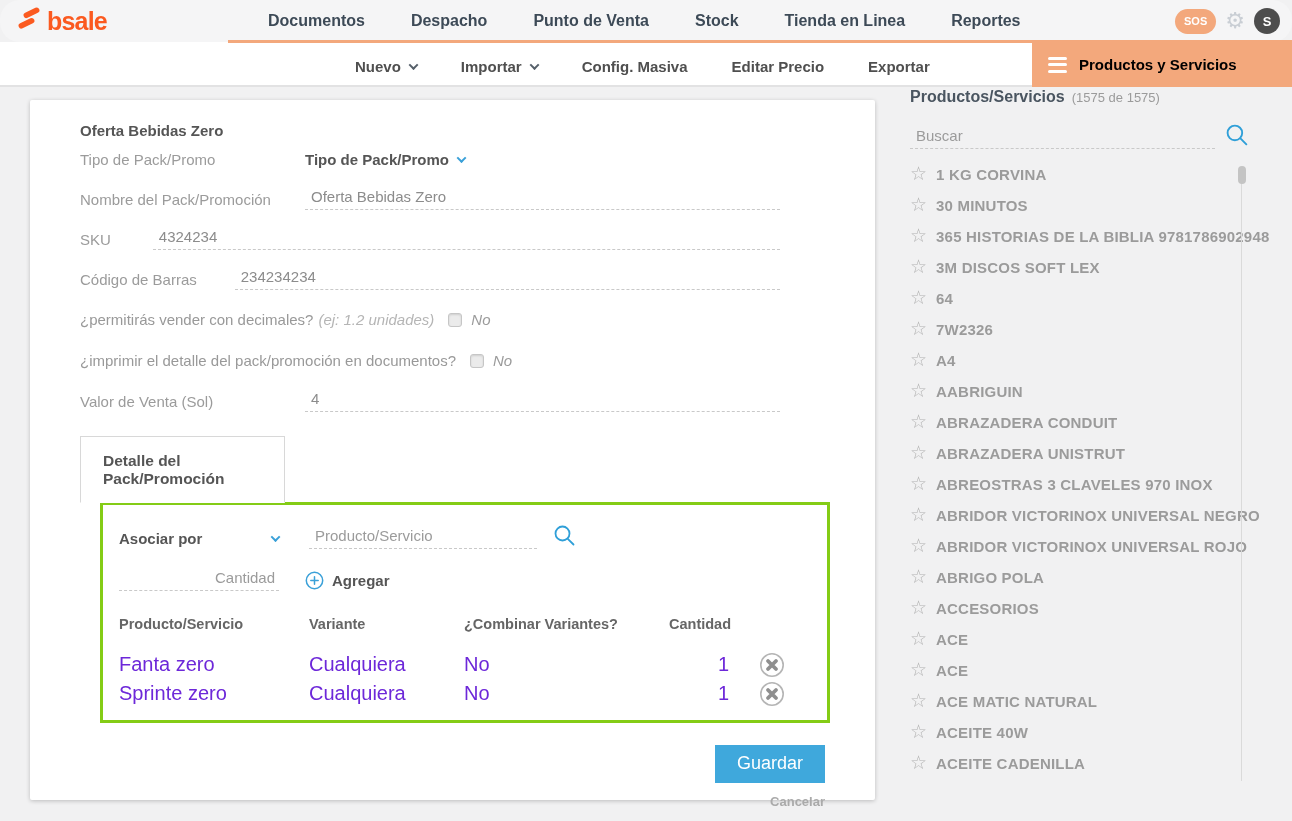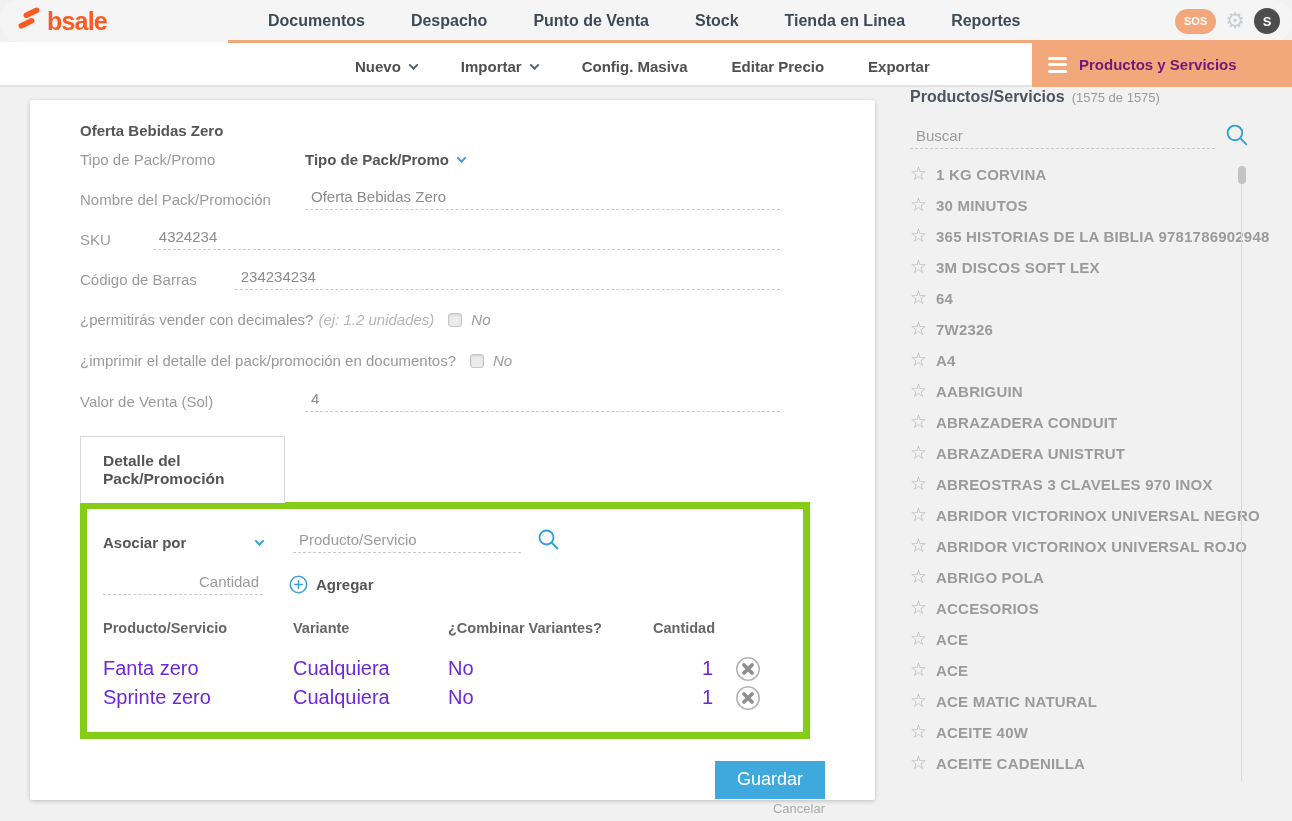--- a/index.html
+++ b/index.html
@@ -18,21 +18,21 @@
   .sos-pill { background:#f3a87c; color:#fff; font-size:11px; font-weight:700; border-radius:14px; padding:7px 9px; line-height:1; cursor:pointer; }
   .gear { font-size:22px; color:#c9ced4; cursor:pointer; line-height:1; }
   .avatar { width:26px; height:26px; border-radius:50%; background:#4d4d4d; color:#fff; font-size:13px; font-weight:700; display:flex; align-items:center; justify-content:center; cursor:pointer; }
   .accent-line { position:absolute; left:228px; right:0; top:40px; height:3px; background:#f3a87c; z-index:3; }
   .subbar { height:45px; background:#fff; border-bottom:2px solid #e2e2e3; position:relative; }
   .subnav { position:absolute; left:355px; top:3px; height:42px; display:flex; align-items:center; gap:44px; }
   .subnav .item { font-size:15px; font-weight:700; color:#4f4f4f; cursor:pointer; display:flex; align-items:center; white-space:nowrap; }
   .chev { display:inline-block; width:7px; height:7px; border-right:2px solid #56606a; border-bottom:2px solid #56606a; transform:rotate(45deg) translate(-1px,-1px); margin-left:9px; }
   .chev.blue { border-color:#3aa0d8; }
   .context-btn { position:absolute; right:0; top:0; height:45px; width:260px; background:#f3a87c; display:flex; align-items:center; gap:12px; padding-left:16px; cursor:pointer; z-index:4; }
-  .context-btn .label { color:#701a75; font-size:15px; font-weight:700; }
+  .context-btn .label { color:#000000; font-size:15px; font-weight:700; }
   .burger { display:flex; flex-direction:column; gap:3.5px; }
   .burger i { display:block; width:19px; height:3px; background:#fff; border-radius:2px; }
 
   
   .main { display:flex; align-items:flex-start; }
   .card { width:845px; margin:13px 0 0 30px; background:#fff; border-radius:2px;
           box-shadow:0 1px 4px rgba(0,0,0,.22); padding:20px 50px 20px 50px; height:700px; }
 
   .form-title { font-size:15px; font-weight:700; color:#555; padding-top:2px; }
   .frow { display:flex; align-items:center; height:40px; width:700px; }
@@ -47,42 +47,42 @@
   .qrow { display:flex; align-items:center; height:41px; }
   .q-text { color:#999; font-size:15px; }
   .q-hint { color:#b5b5b5; font-size:15px; font-style:italic; margin-left:5px; }
   .checkbox { width:14px; height:14px; background:#ebebeb; border:1px solid #c6c6c6; border-radius:3px;
               box-shadow:inset 0 1px 2px rgba(0,0,0,.12); margin-left:14px; cursor:pointer; flex-shrink:0; }
   .q-val { color:#9b9b9b; font-size:15px; font-style:italic; margin-left:9px; }
 
   .tab { display:inline-block; width:205px; border:1px solid #d8d8d8; border-bottom:1px solid #fff; background:#fff;
          margin-top:15px; padding:15px 0 14px 22px; font-size:15.5px; font-weight:700; color:#555;
          position:relative; z-index:2; cursor:pointer; }
-  .panel { width:730px; border:7px solid #84cc16; margin-top:-1px; padding:15px 16px 20px 16px; position:relative; }
+  .panel { width:730px; border:3px solid #84cc16; margin-top:-1px; padding:15px 16px 12px 16px; position:relative;margin-left:20px; }
   .prow1 { display:flex; align-items:center; height:36px; }
   .asociar { width:160px; display:flex; align-items:center; justify-content:space-between; cursor:pointer; }
   .asociar .dd-text { font-size:15px; font-weight:700; color:#555; }
   .producto-inp { width:228px; margin-left:30px; }
   .panel .search-icon { margin-left:16px; cursor:pointer; }
   .prow2 { display:flex; align-items:center; height:36px; margin-top:6px; }
   .cantidad-inp { width:160px; text-align:right; }
   .agregar { display:flex; align-items:center; gap:8px; margin-left:26px; cursor:pointer; }
   .agregar .ag-label { font-size:15px; font-weight:700; color:#555; }
 
   .ptable { margin-top:18px; display:grid; grid-template-columns:190px 155px 205px 60px 1fr; align-items:center; }
   .th { font-size:14.5px; font-weight:700; color:#666; height:34px; }
   .td { font-size:20px; color:#6d28d9; height:29px; display:flex; align-items:center; }
   .td.num { justify-content:flex-end; }
   .td.del-cell { justify-content:flex-end; padding-right:26px; }
   .del-btn { width:26px; height:26px; cursor:pointer; }
 
   .actions { width:745px; display:flex; flex-direction:column; align-items:flex-end; margin-top:22px; }
   .btn-save { background:#3fa8dc; border:none; color:#fff; font-size:18px; font-weight:400;
               font-family:inherit; padding:8px 22px 9px 22px; border-radius:0; cursor:pointer; }
-  .cancel { color:#aaa; font-size:13px; font-weight:400; margin-top:2px; cursor:pointer; }
+  .cancel { color:#aaa; font-size:13px; font-weight:700; margin-top:11px; cursor:pointer; }
 
   
   .sidebar { margin-left:35px; padding-top:1px; width:360px; position:relative; }
   .sb-title-row { display:flex; align-items:baseline; gap:7px; }
   .sb-title { font-size:16px; font-weight:700; color:#4a5560; }
   .sb-count { font-size:13px; color:#9b9b9b; }
   .sb-search { display:flex; align-items:center; margin-top:17px; }
   .sb-search input { width:305px; }
   .sb-search .search-icon { margin-left:10px; cursor:pointer; }
   .sb-list { margin-top:7px; }

